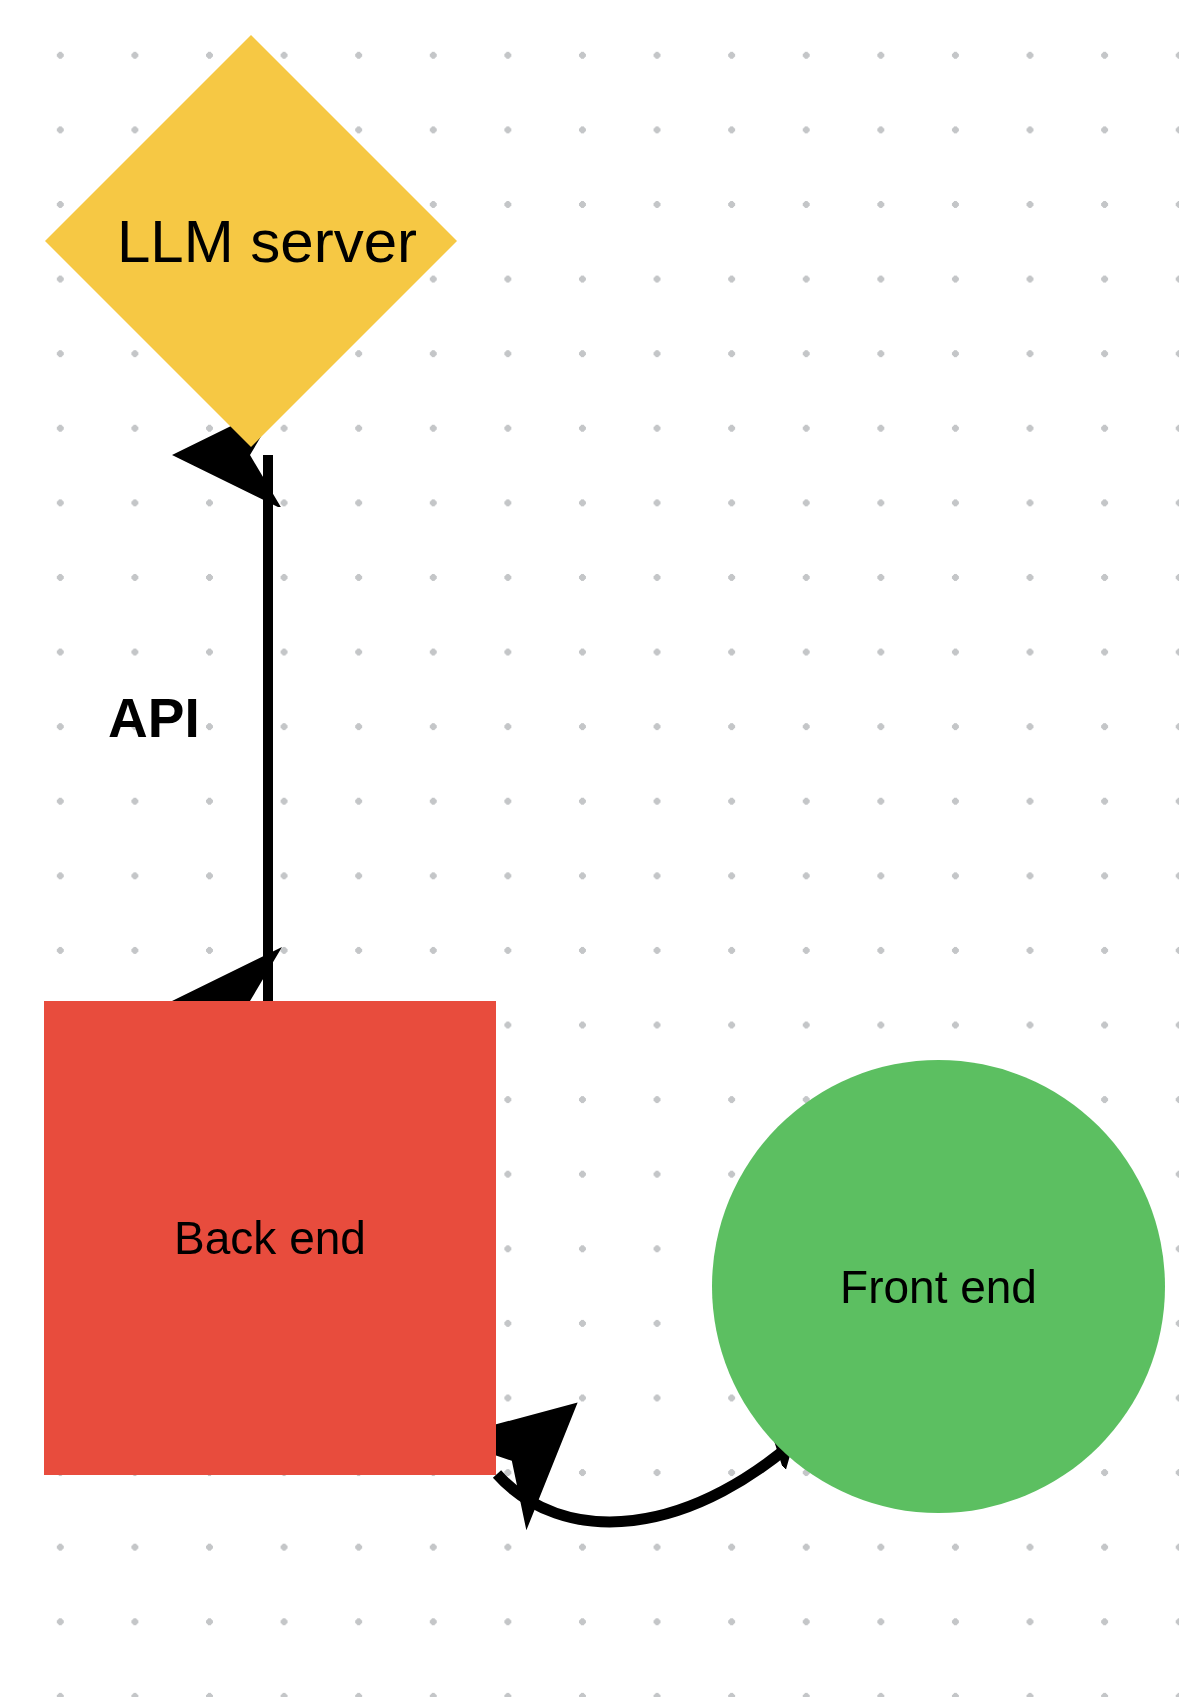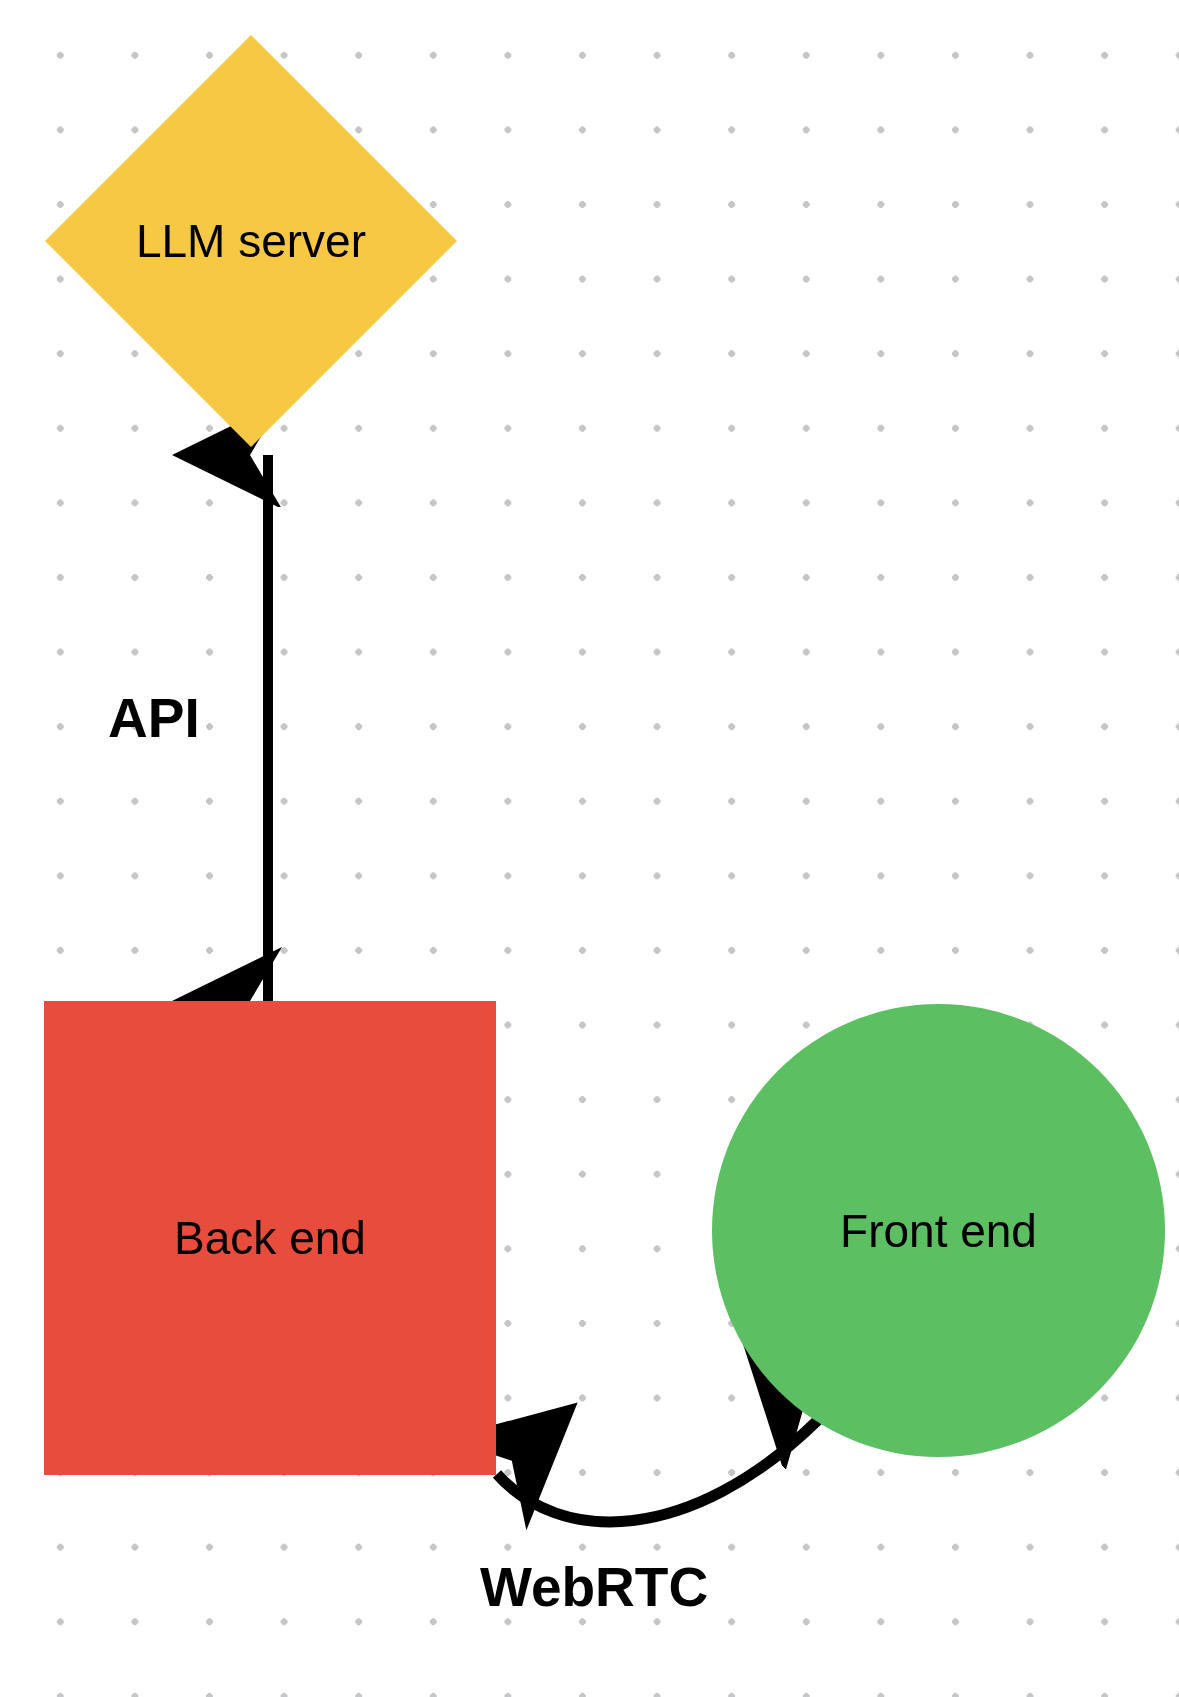--- a/index.html
+++ b/index.html
@@ -36,28 +36,28 @@
     width: 412px;
     height: 412px;
   }
   #llm-diamond-shape {
     position: absolute;
     inset: 0;
     background: #F6C844;
     clip-path: polygon(50% 0%, 100% 50%, 50% 100%, 0% 50%);
   }
   #llm-node .node-label {
-    left: 0;
+    left: 16px;
     top: 0;
     width: 412px;
     height: 412px;
     display: flex;
     align-items: center;
     justify-content: center;
-    font-size: 46px;
+    font-size: 60px;
   }
 
   
   #backend-node {
     position: absolute;
     left: 44px;
     top: 1001px;
     width: 452px;
     height: 474px;
     background: #E84C3D;
@@ -70,21 +70,21 @@
     display: flex;
     align-items: center;
     justify-content: center;
     font-size: 46px;
   }
 
   
   #frontend-node {
     position: absolute;
     left: 712px;
-    top: 1004px;
+    top: 1060px;
     width: 453px;
     height: 453px;
     border-radius: 50%;
     background: #5CBF61;
   }
   #frontend-node .node-label {
     left: 0;
     top: 0;
     width: 453px;
     height: 453px;
@@ -157,15 +157,14 @@
 
   <div id="backend-node">
     <div class="node-label">Back end</div>
   </div>
 
   <div id="frontend-node">
     <div class="node-label">Front end</div>
   </div>
 
   <div id="api-label" class="edge-label">API</div>
-  <div id="webrtc-label" class="edge-label">WebRTC</div>
 
 </div>
 
 </body></html>

